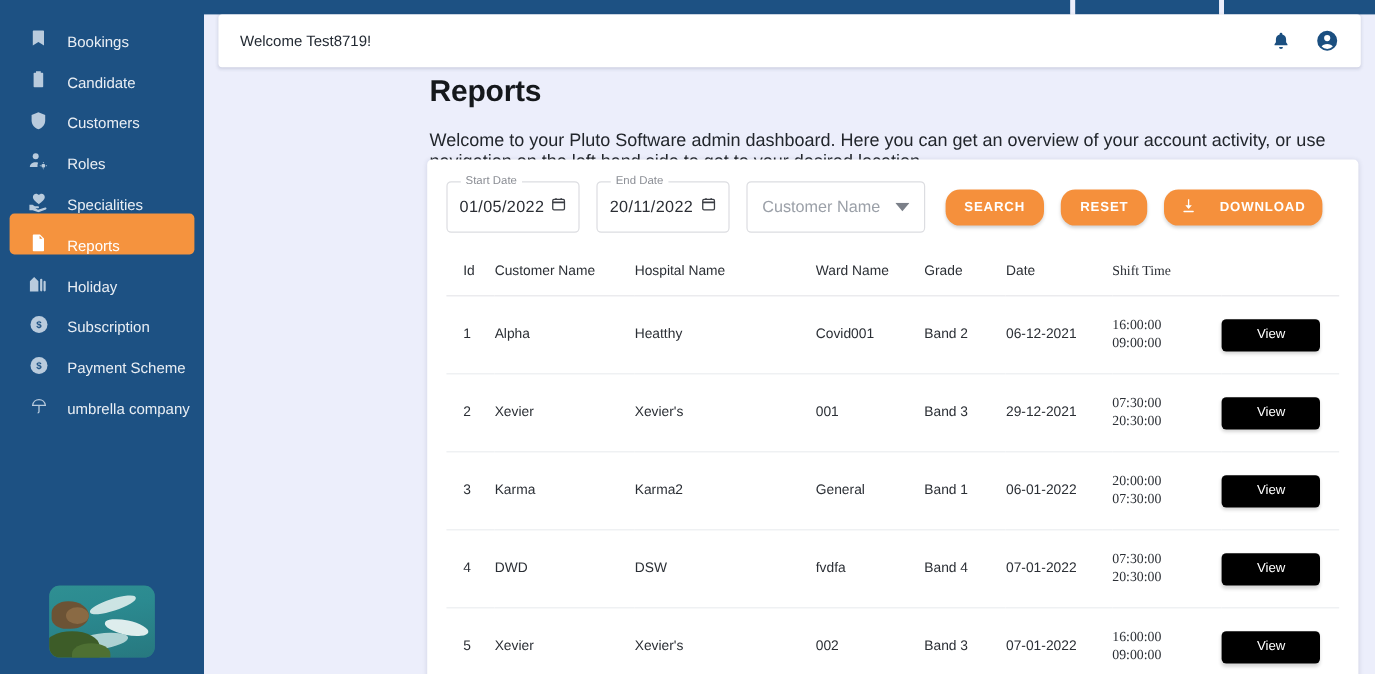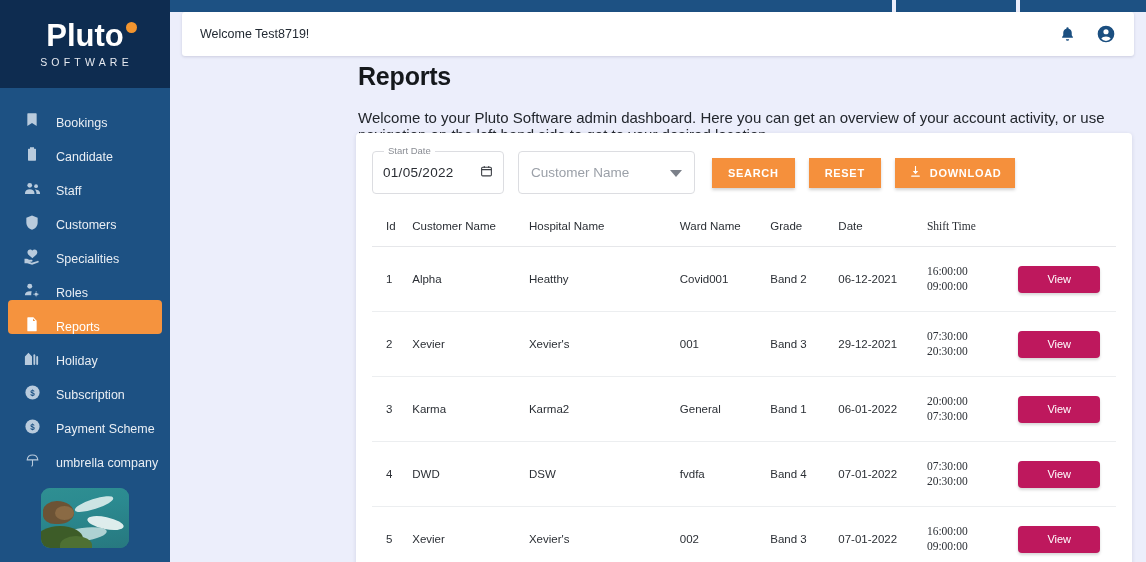--- a/index.html
+++ b/index.html
@@ -108,28 +108,28 @@
   .field .cal { margin-left: auto; }
   #select-customer {
     position: relative; height: 43px; width: 177px;
     border: 1px solid #dcdde1; border-radius: 4px;
     display: flex; align-items: center; padding: 0 12px;
     background: #fff; margin-right: 17px; cursor: pointer;
   }
   #select-customer .sval { font-size: 13.5px; color: #9ba0a8; }
   #select-customer .caret { margin-left: auto; }
   .btn {
-    height: 30px; border-radius: 0; background: #f5903c;
+    height: 30px; border-radius: 12px; background: #f5903c;
     color: #fff; font-size: 11px; font-weight: bold; letter-spacing: .7px;
     display: flex; align-items: center; justify-content: center;
     padding: 0 16px; margin-right: 14px; cursor: pointer;
     box-shadow: 0 2px 3px rgba(0,0,0,.18);
     border: none;
   }
-  .btn.wide { padding: 0 14px; gap: 8px; }
+  .btn.wide { padding: 0 14px; gap: 19px; }
 
   
   #table { margin-top: 20px; width: 100%; border-collapse: collapse; }
   #table th {
     text-align: left; font-size: 11.5px; font-weight: normal;
     color: #2b2f35; padding: 6px 0 14px 0;
     border-bottom: 1px solid #e6e7ea;
   }
   #table td {
     font-size: 11.5px; color: #2b2f35;
@@ -139,96 +139,78 @@
   .c-id     { width: 48px; padding-left: 14px !important; }
   .c-cust   { width: 148px; }
   .c-hosp   { width: 202px; }
   .c-ward   { width: 110px; }
   .c-grade  { width: 85px; }
   .c-date   { width: 118px; }
   .c-shift  { width: 115px; font-family: Liberation Serif, serif; }
   .c-act    { width: 105px; }
   .shift-l { line-height: 15px; }
   .view-btn {
-    width: 82px; height: 27px; background: #be185d; border-radius: 4px;
+    width: 82px; height: 27px; background: #000000; border-radius: 4px;
     color: #fff; font-size: 11px; display: flex; align-items: center;
     justify-content: center; cursor: pointer;
     box-shadow: 0 2px 3px rgba(0,0,0,.16);
     text-align: right;
   }
 </style>
 </head>
 <body>
 
 <div id="app">
 
   <aside id="sidebar">
-    <div id="logo-block">
-      <div class="logo-word">
-        <span class="logo-pluto">Pluto</span>
-        <span class="logo-dot"></span>
-      </div>
-      <div class="logo-sub">SOFTWARE</div>
-    </div>
 
     <nav id="nav">
       <div class="nav-item">
         <span class="nav-ico">
             <svg width="16" height="16" viewBox="0 0 24 24" fill="#b9cbdd">
               <path d="M6 2h12a1 1 0 011 1v18l-7-4.5L5 21V3a1 1 0 011-1z"></path>
             </svg>
           </span>
         <span class="nav-label">Bookings</span>
       </div>
       <div class="nav-item">
         <span class="nav-ico">
             <svg width="16" height="16" viewBox="0 0 24 24" fill="#b9cbdd">
               <path d="M9 2h6v2h2a1 1 0 011 1v16a1 1 0 01-1 1H7a1 1 0 01-1-1V5a1 1 0 011-1h2V2zm-1 7h8v1.6H8V9zm0 3.6h8v1.6H8v-1.6zm0 3.6h5v1.6H8v-1.6z"></path>
             </svg>
           </span>
         <span class="nav-label">Candidate</span>
       </div>
       <div class="nav-item">
         <span class="nav-ico">
-            <svg width="19" height="19" viewBox="0 0 24 24" fill="#b9cbdd">
-              <circle cx="8.5" cy="8" r="3"></circle>
-              <circle cx="16.5" cy="9" r="2.4"></circle>
-              <path d="M2.5 18c0-3.2 2.8-5 6-5s6 1.8 6 5v1h-12v-1z"></path>
-              <path d="M15 13.4c2.6.1 6.5 1.2 6.5 4.6v1H17v-1c0-1.8-.8-3.3-2-4.6z"></path>
-            </svg>
-          </span>
-        <span class="nav-label">Staff</span>
-      </div>
-      <div class="nav-item">
-        <span class="nav-ico">
             <svg width="16" height="17" viewBox="0 0 24 24" fill="#b9cbdd">
               <path d="M12 1.5L3.5 5v7c0 5.3 3.6 9.6 8.5 10.9 4.9-1.3 8.5-5.6 8.5-10.9V5L12 1.5z"></path>
             </svg>
           </span>
         <span class="nav-label">Customers</span>
-      </div>
-      <div class="nav-item">
-        <span class="nav-ico">
-            <svg width="18" height="18" viewBox="0 0 24 24" fill="#b9cbdd">
-              <path d="M15.5 3.2c-1.2 0-2.3.6-3 1.6-.7-1-1.8-1.6-3-1.6-2 0-3.6 1.7-3.6 3.7 0 2.9 3.3 5.3 6.6 8 3.3-2.7 6.6-5.1 6.6-8 0-2-1.6-3.7-3.6-3.7z"></path>
-              <path d="M2 15.5h3.5l2.6 1.6h3.3c.7 0 1.3.5 1.3 1.2s-.6 1.2-1.3 1.2H8.6l3 1.6 7.8-2.6c.8-.3 1.6.3 1.6 1.1 0 .5-.3.9-.7 1.1l-8.2 3-6.5-2.2H2v-6z"></path>
-            </svg>
-          </span>
-        <span class="nav-label">Specialities</span>
       </div>
       <div class="nav-item">
         <span class="nav-ico">
             <svg width="18" height="18" viewBox="0 0 24 24" fill="#b9cbdd">
               <circle cx="9" cy="7" r="3.3"></circle>
               <path d="M2.5 19c0-3.4 2.9-5.3 6.5-5.3 1 0 1.9.1 2.8.4-.5.8-.8 1.8-.8 2.9v2H2.5v0z"></path>
               <circle cx="17.5" cy="17.5" r="2.2"></circle>
               <path d="M17.5 13.3l.8 1.2h-1.6l.8-1.2zm0 8.4l-.8-1.2h1.6l-.8 1.2zm4.2-4.2l-1.2.8v-1.6l1.2.8zm-8.4 0l1.2-.8v1.6l-1.2-.8z"></path>
             </svg>
           </span>
         <span class="nav-label">Roles</span>
+      </div>
+      <div class="nav-item">
+        <span class="nav-ico">
+            <svg width="18" height="18" viewBox="0 0 24 24" fill="#b9cbdd">
+              <path d="M15.5 3.2c-1.2 0-2.3.6-3 1.6-.7-1-1.8-1.6-3-1.6-2 0-3.6 1.7-3.6 3.7 0 2.9 3.3 5.3 6.6 8 3.3-2.7 6.6-5.1 6.6-8 0-2-1.6-3.7-3.6-3.7z"></path>
+              <path d="M2 15.5h3.5l2.6 1.6h3.3c.7 0 1.3.5 1.3 1.2s-.6 1.2-1.3 1.2H8.6l3 1.6 7.8-2.6c.8-.3 1.6.3 1.6 1.1 0 .5-.3.9-.7 1.1l-8.2 3-6.5-2.2H2v-6z"></path>
+            </svg>
+          </span>
+        <span class="nav-label">Specialities</span>
       </div>
       <div class="nav-item active">
         <span class="nav-ico">
             <svg width="16" height="16" viewBox="0 0 24 24" fill="#ffffff">
               <path d="M6 2h8l5 5v15a1 1 0 01-1 1H6a1 1 0 01-1-1V3a1 1 0 011-1zm7.5 1.8V7.5H17L13.5 3.8zM8 11h8v1.6H8V11zm0 3.4h8V16H8v-1.6zm0 3.4h5.5v1.6H8v-1.6z"></path>
             </svg>
           </span>
         <span class="nav-label">Reports</span>
       </div>
       <div class="nav-item">
@@ -314,20 +296,30 @@
       <h1 id="page-title">Reports</h1>
       <p id="page-desc">Welcome to your Pluto Software admin dashboard. Here you can get an overview of your account activity, or use navigation on the left hand side to get to your desired location.</p>
     </div>
 
     <div id="card">
 
       <div id="filters">
         <div class="field">
           <span class="flabel">Start Date</span>
           <span class="fval">01/05/2022</span>
+          <span class="cal">
+            <svg width="13" height="14" viewBox="0 0 24 24" fill="none" stroke="#3a3d43" stroke-width="2">
+                <rect x="3" y="5" width="18" height="16" rx="2"></rect>
+                <path d="M3 9.5h18M8 3v3M16 3v3" stroke-width="2.4"></path>
+              </svg>
+          </span>
+        </div>
+        <div class="field">
+          <span class="flabel">End Date</span>
+          <span class="fval">20/11/2022</span>
           <span class="cal">
             <svg width="13" height="14" viewBox="0 0 24 24" fill="none" stroke="#3a3d43" stroke-width="2">
                 <rect x="3" y="5" width="18" height="16" rx="2"></rect>
                 <path d="M3 9.5h18M8 3v3M16 3v3" stroke-width="2.4"></path>
               </svg>
           </span>
         </div>
         <div id="select-customer">
           <span class="sval">Customer Name</span>
           <span class="caret">

